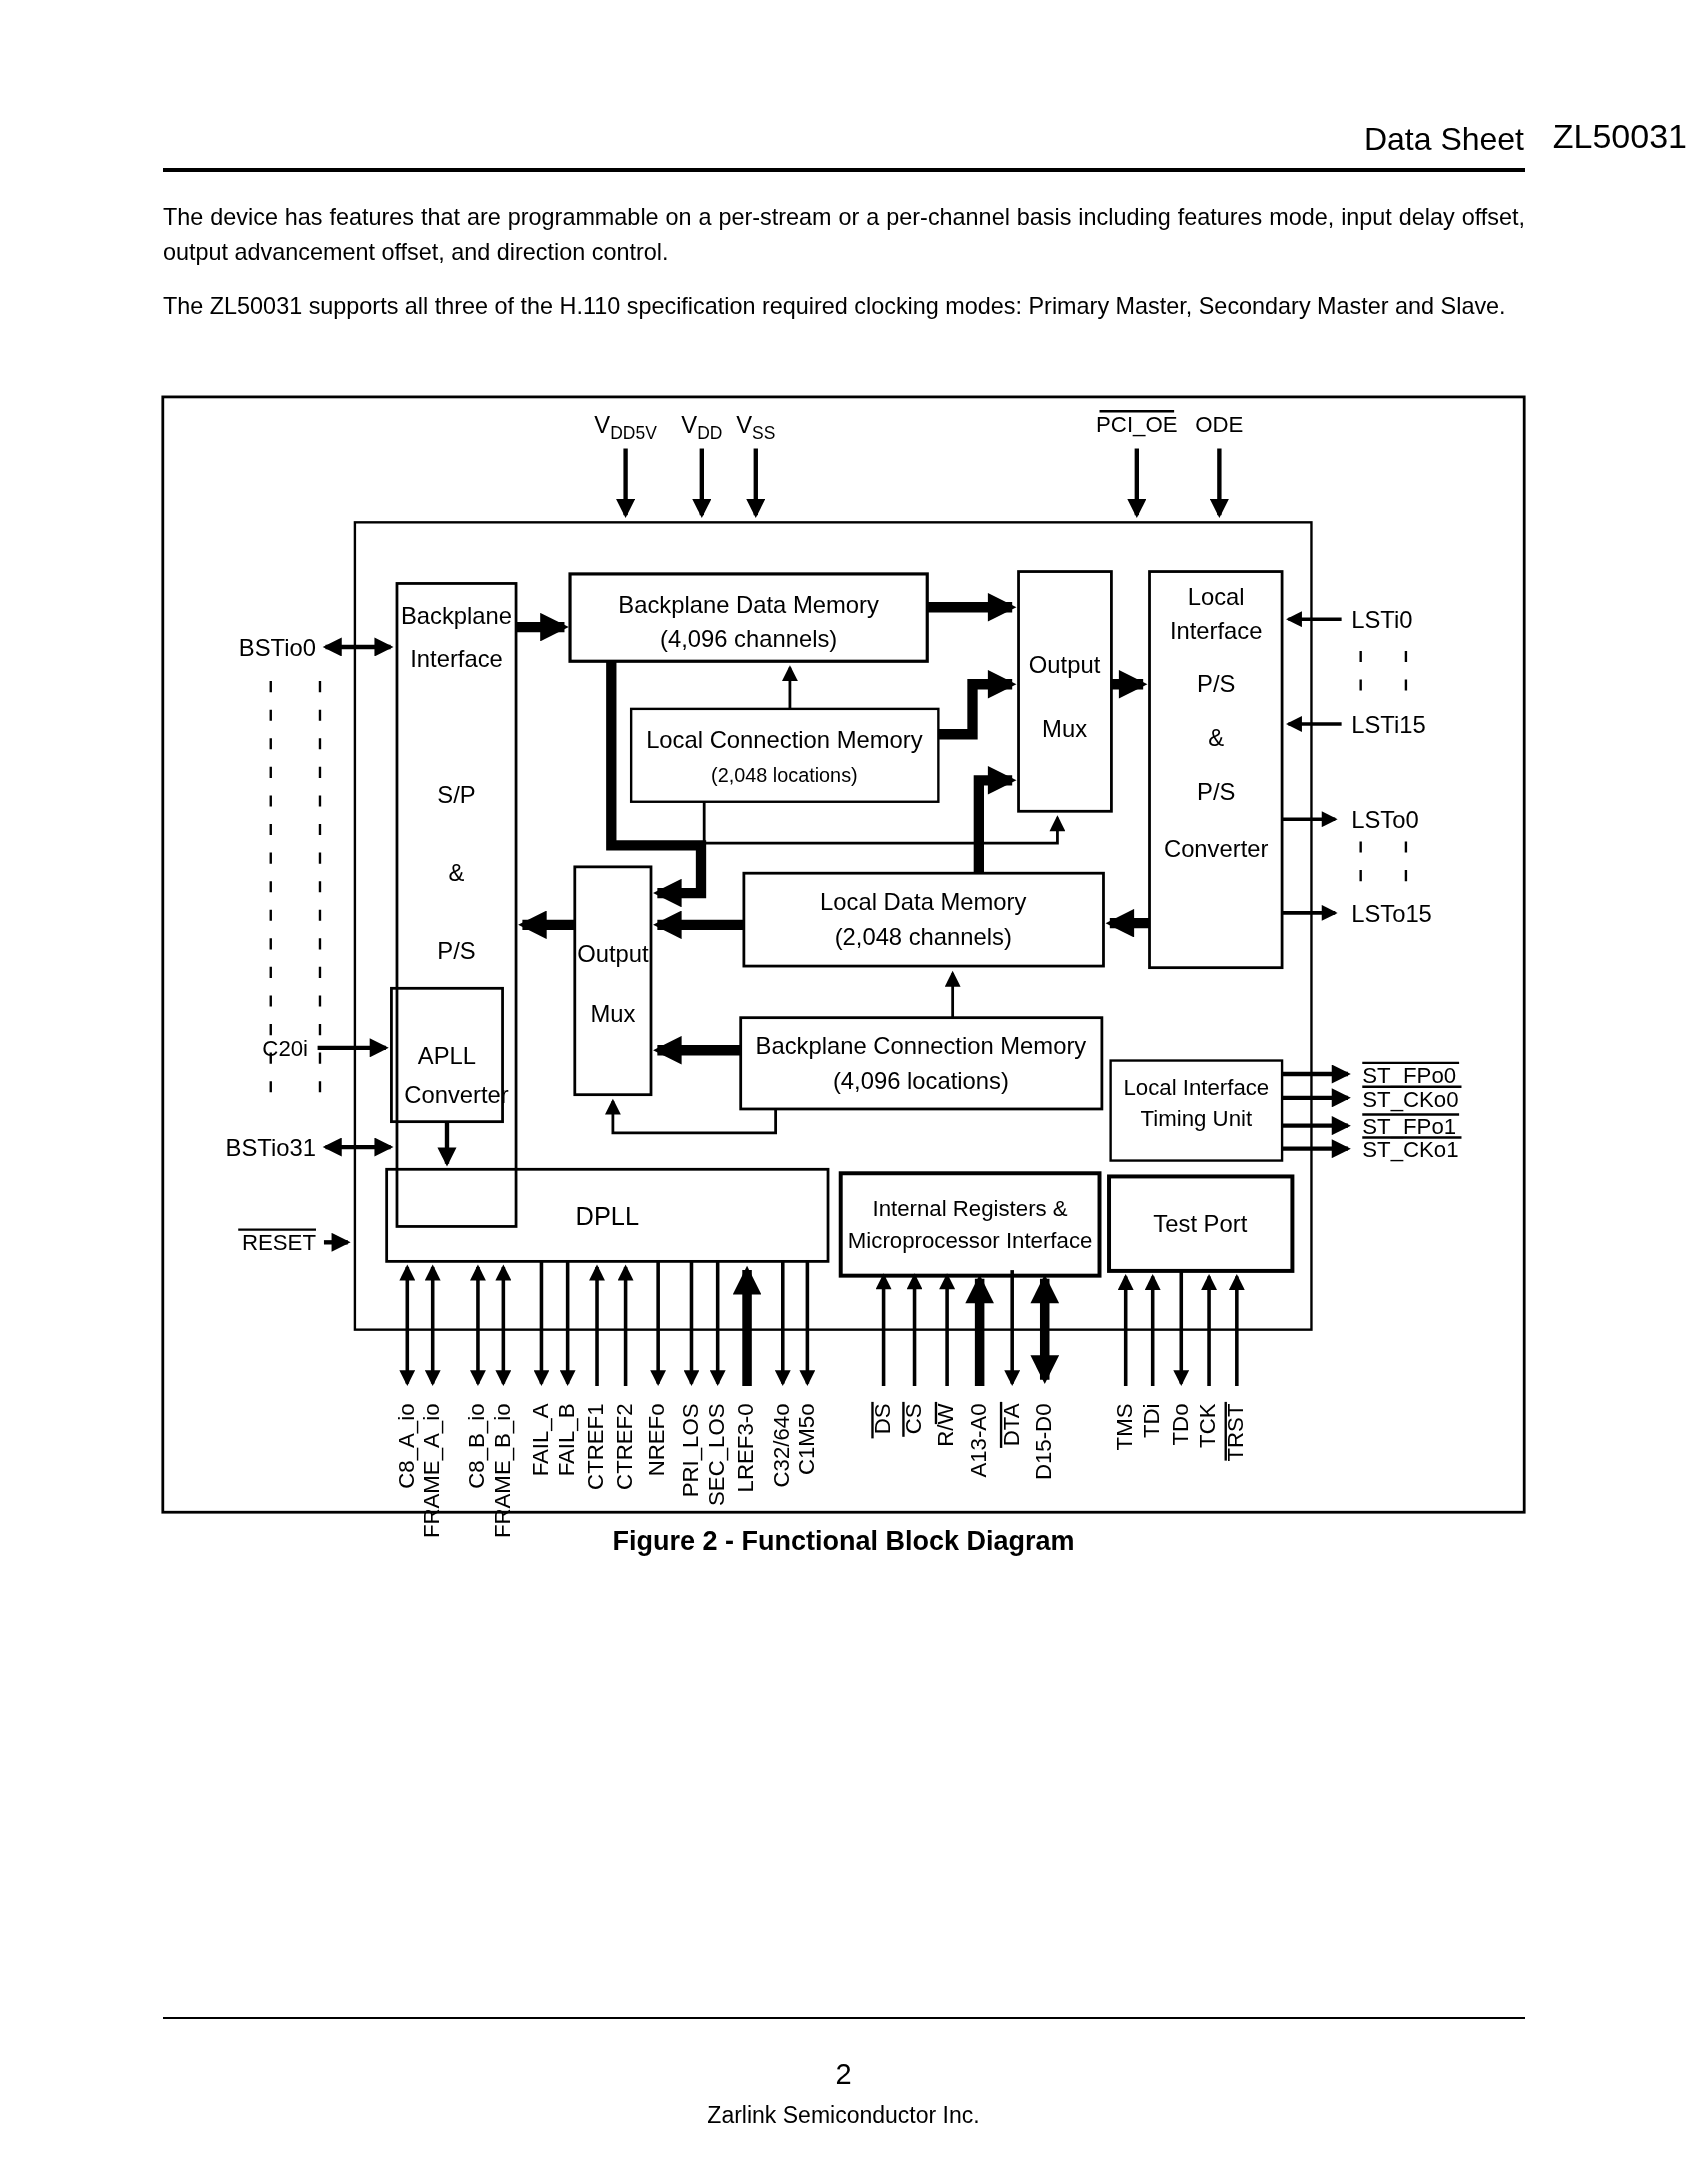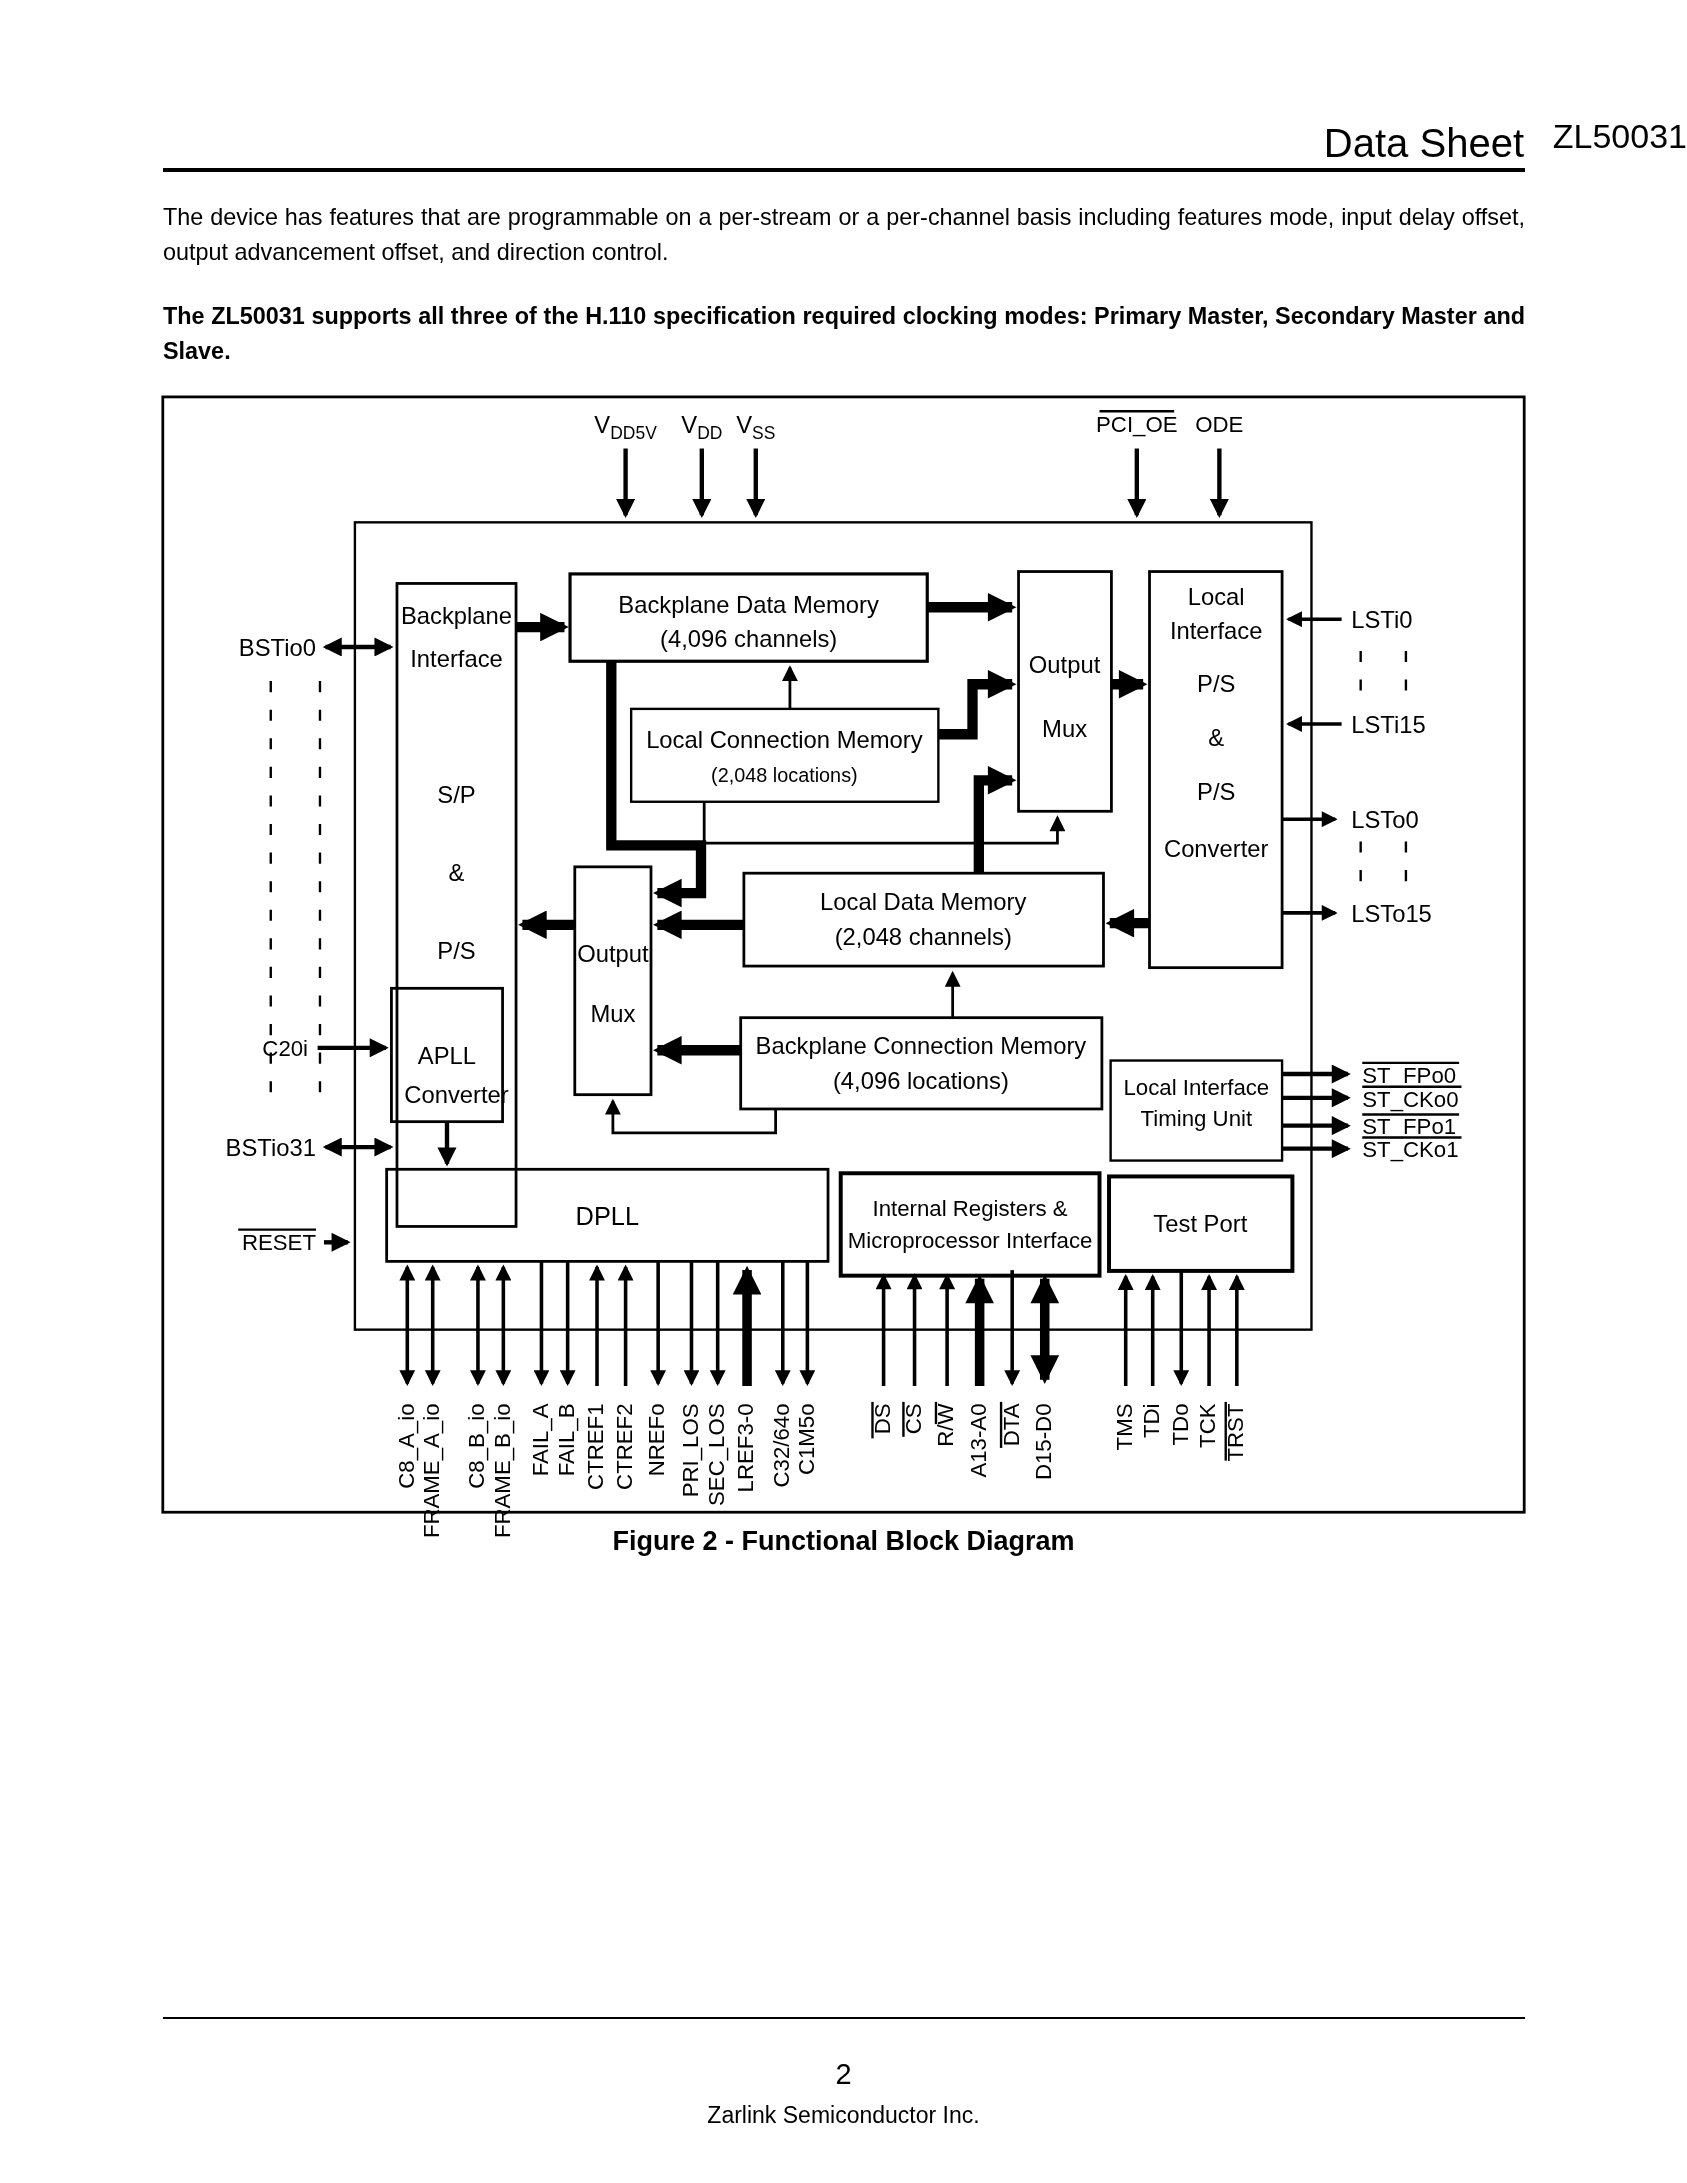--- a/index.html
+++ b/index.html
@@ -1,24 +1,24 @@
 <!DOCTYPE html>
 <html style="font-size:12.7px"><head>
 <meta charset="utf-8">
 <style>
   html,body{margin:0;padding:0;background:#888;}
   .page{position:relative;width:1687px;height:2183px;background:#ffffff;color:#000;
         font-family:"Liberation Sans", sans-serif;overflow:hidden;}
   .abs{position:absolute;}
   .hdr-title{left:0;right:0;top:117px;text-align:right;font-size:34px;}
-  .hdr-doctype{left:1191px;width:333px;top:121px;text-align:right;font-size:40px;}
+  .hdr-doctype{left:1191px;width:333px;top:121px;text-align:right;font-size:32px;}
   .rule-top{left:163px;top:168px;width:1362px;height:4px;background:#000;}
   .paras{left:163px;top:200px;width:1362px;font-size:23.4px;line-height:35px;text-align:justify;}
   .paras p{margin:0;}
-  .paras p + p{margin-top:29px;font-weight:bold;}
+  .paras p + p{margin-top:19px;}
   .fig-caption{left:0;right:0;top:1526px;text-align:center;font-size:27px;font-weight:bold;}
   .rule-bot{left:163px;top:2017px;width:1362px;height:2.4px;background:#000;}
   .pageno{left:0;right:0;top:2058px;text-align:center;font-size:29px;}
   .company{left:0;right:0;top:2102px;text-align:center;font-size:23px;}
   svg{position:absolute;left:0;top:0;}
   svg text{fill:#000;font-family:"Liberation Sans", sans-serif;}
   .blk{fill:none;stroke:#000;}
   .w3{stroke-width:3px;} .w35{stroke-width:3.5px;} .w4{stroke-width:4px;} .w5{stroke-width:5px;}
   .ln{stroke:#000;fill:none;}
   .thin{stroke-width:3.5px;} .med{stroke-width:5.5px;} .thick{stroke-width:13px;}

